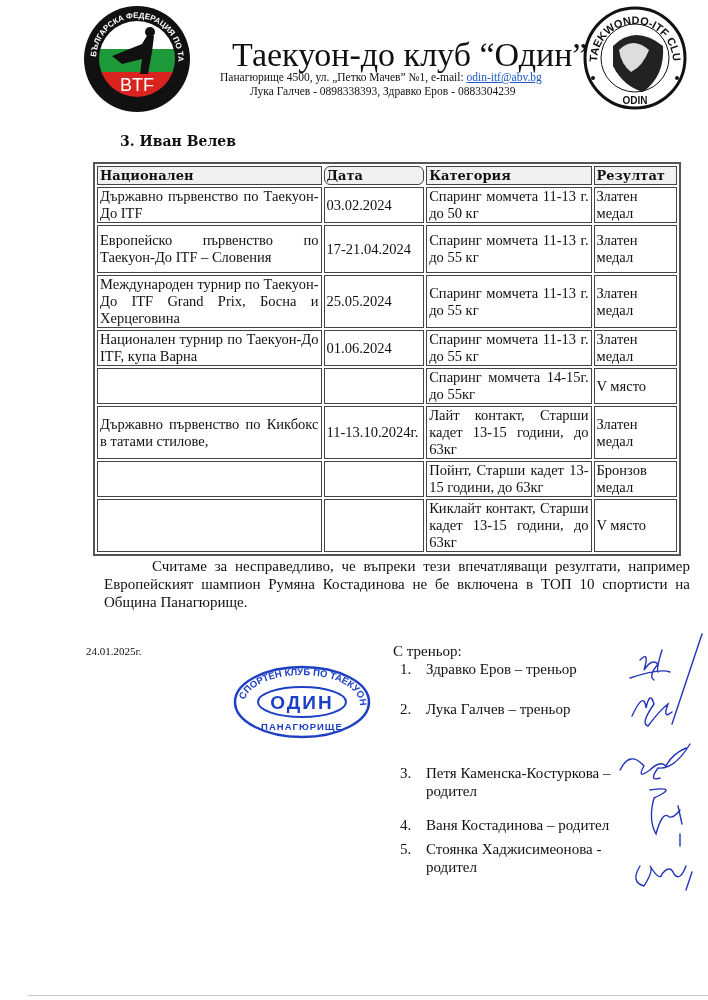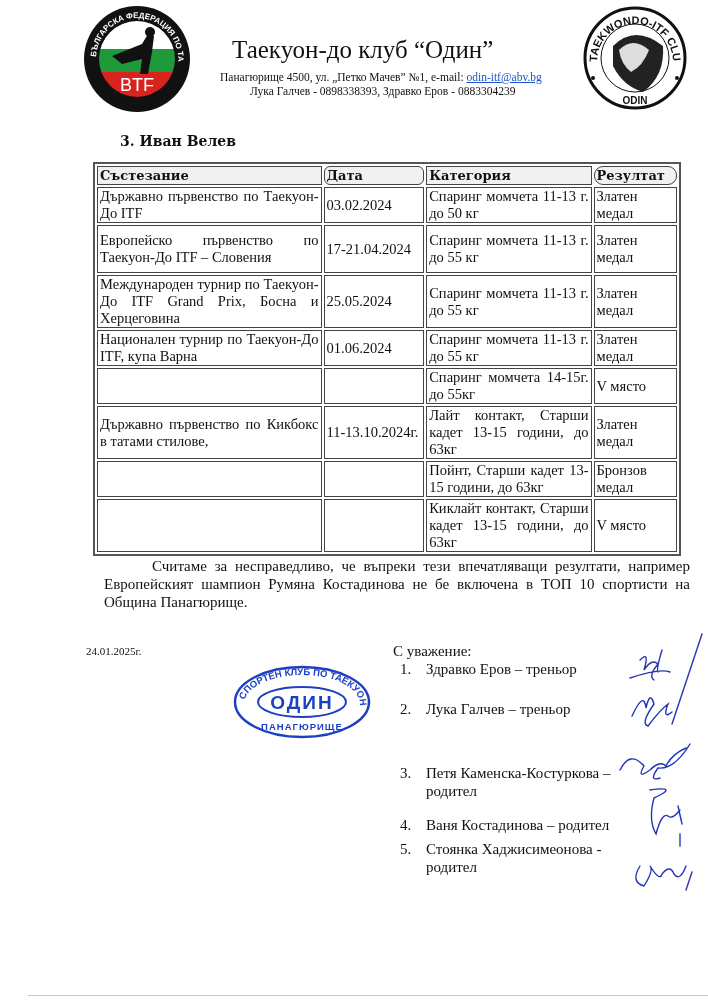--- a/index.html
+++ b/index.html
@@ -4,34 +4,34 @@
 <style>
   html, body { margin: 0; padding: 0; }
   body {
     width: 708px; height: 1000px; background: #ffffff; position: relative; overflow: hidden;
     font-family: "Liberation Serif", serif; color: #111;
   }
   .abs { position: absolute; }
   
   .logo-left { left: 82px; top: 4px; width: 110px; height: 110px; }
   .logo-right { left: 583px; top: 6px; width: 104px; height: 104px; }
-  .title { left: 232px; top: 36px; font-size: 25px; letter-spacing: 0px; white-space: nowrap; }
+  .title { left: 232px; top: 36px; font-size: 34px; letter-spacing: 0px; white-space: nowrap; }
   .addr { left: 220px; top: 71px; font-size: 11.5px; white-space: nowrap; }
   .addr a { color: #1a55c9; text-decoration: underline; }
   .phones { left: 250px; top: 85px; font-size: 11.5px; white-space: nowrap; }
 
   .section-title { left: 120px; top: 133px; font-size: 14px; font-weight: bold; font-family: "DejaVu Serif", serif; white-space: nowrap; }
 
   
   .tbl { left: 93px; top: 162px; width: 588px; border: 2px solid #555; box-sizing: border-box; }
   table { border-collapse: separate; border-spacing: 2px; width: 100%; font-size: 14.5px; }
   td, th { border: 1px solid #444; vertical-align: middle; padding: 0 2px; line-height: 17px; text-align: left; }
   th { font-family: "DejaVu Serif", serif; font-weight: bold; font-size: 13px; height: 16px; background: #f1f1f1; }
   td.just { text-align: justify; text-align-last: left; }
-  .c1 { width: 226px; } .c2 { width: 96px; border-radius: 6px; } .c3 { width: 164px; } .c4 { width: 78px; border-radius: 9px; }
+  .c1 { width: 226px; } .c2 { width: 96px; border-radius: 6px; } .c3 { width: 164px; } .c4 { width: 78px; }
 
   .para { left: 104px; top: 557px; width: 586px; font-size: 15px; line-height: 18px; text-align: justify; }
   .para .indent { display: inline-block; width: 48px; }
 
   .date { left: 86px; top: 645px; font-size: 11px; }
   .regards { left: 393px; top: 643px; font-size: 15px; }
   .signers { left: 400px; top: 660px; font-size: 15px; line-height: 18px; }
   .signer { position: absolute; left: 0; white-space: nowrap; }
   .signer .num { display: inline-block; width: 26px; }
   .signer .cont { padding-left: 26px; }
@@ -79,21 +79,21 @@
       <circle cx="94" cy="72" r="2" fill="#111"></circle>
   </svg>
 </div>
 
 <div class="abs section-title">3. Иван Велев</div>
 
 <div class="abs tbl">
   <table>
     <thead>
       <tr>
-        <th class="c1">Състезание</th>
+        <th class="c1">Национален</th>
         <th class="c2">Дата</th>
         <th class="c3">Категория</th>
         <th class="c4">Резултат</th>
       </tr>
     </thead>
     <tbody>
       <tr style="height:36px">
         <td class="just">Държавно първенство по Таекуон-До ITF</td>
         <td>03.02.2024</td>
         <td class="just">Спаринг момчета 11-13 г. до 50 кг</td>
@@ -141,21 +141,21 @@
         <td class="just">Киклайт контакт, Старши кадет 13-15 години, до 63кг</td>
         <td>V място</td>
       </tr>
     </tbody>
   </table>
 </div>
 
 <div class="abs para"><span class="indent"></span><span>Считаме за несправедливо, че въпреки тези впечатляващи резултати, например Европейският шампион Румяна Костадинова не бе включена в ТОП 10 спортисти на Община Панагюрище.</span></div>
 
 <div class="abs date">24.01.2025г.</div>
-<div class="abs regards">С уважение:</div>
+<div class="abs regards">С треньор:</div>
 
 <div class="abs stamp">
   <svg width="140" height="76" viewBox="0 0 140 76">
     <ellipse cx="70" cy="38" rx="67" ry="35" fill="none" stroke="#1d3fc4" stroke-width="2.5"></ellipse>
     <ellipse cx="70" cy="38" rx="44" ry="15" fill="none" stroke="#1d3fc4" stroke-width="2"></ellipse>
     <path id="stTop" d="M12 40 A58 29 0 0 1 128 40" fill="none"></path>
     <text font-size="9.5" font-weight="bold" fill="#1d3fc4" font-family="Liberation Sans, sans-serif"><textPath href="#stTop" startOffset="4">СПОРТЕН КЛУБ ПО ТАЕКУОНДО</textPath></text>
     <text x="70" y="45" text-anchor="middle" font-size="19" font-weight="bold" font-family="Liberation Sans, sans-serif" fill="#1d3fc4" letter-spacing="2">ОДИН</text>
     <text x="70" y="66" text-anchor="middle" font-size="9.5" font-weight="bold" font-family="Liberation Sans, sans-serif" fill="#1d3fc4" letter-spacing="1">ПАНАГЮРИЩЕ</text>
   </svg>

